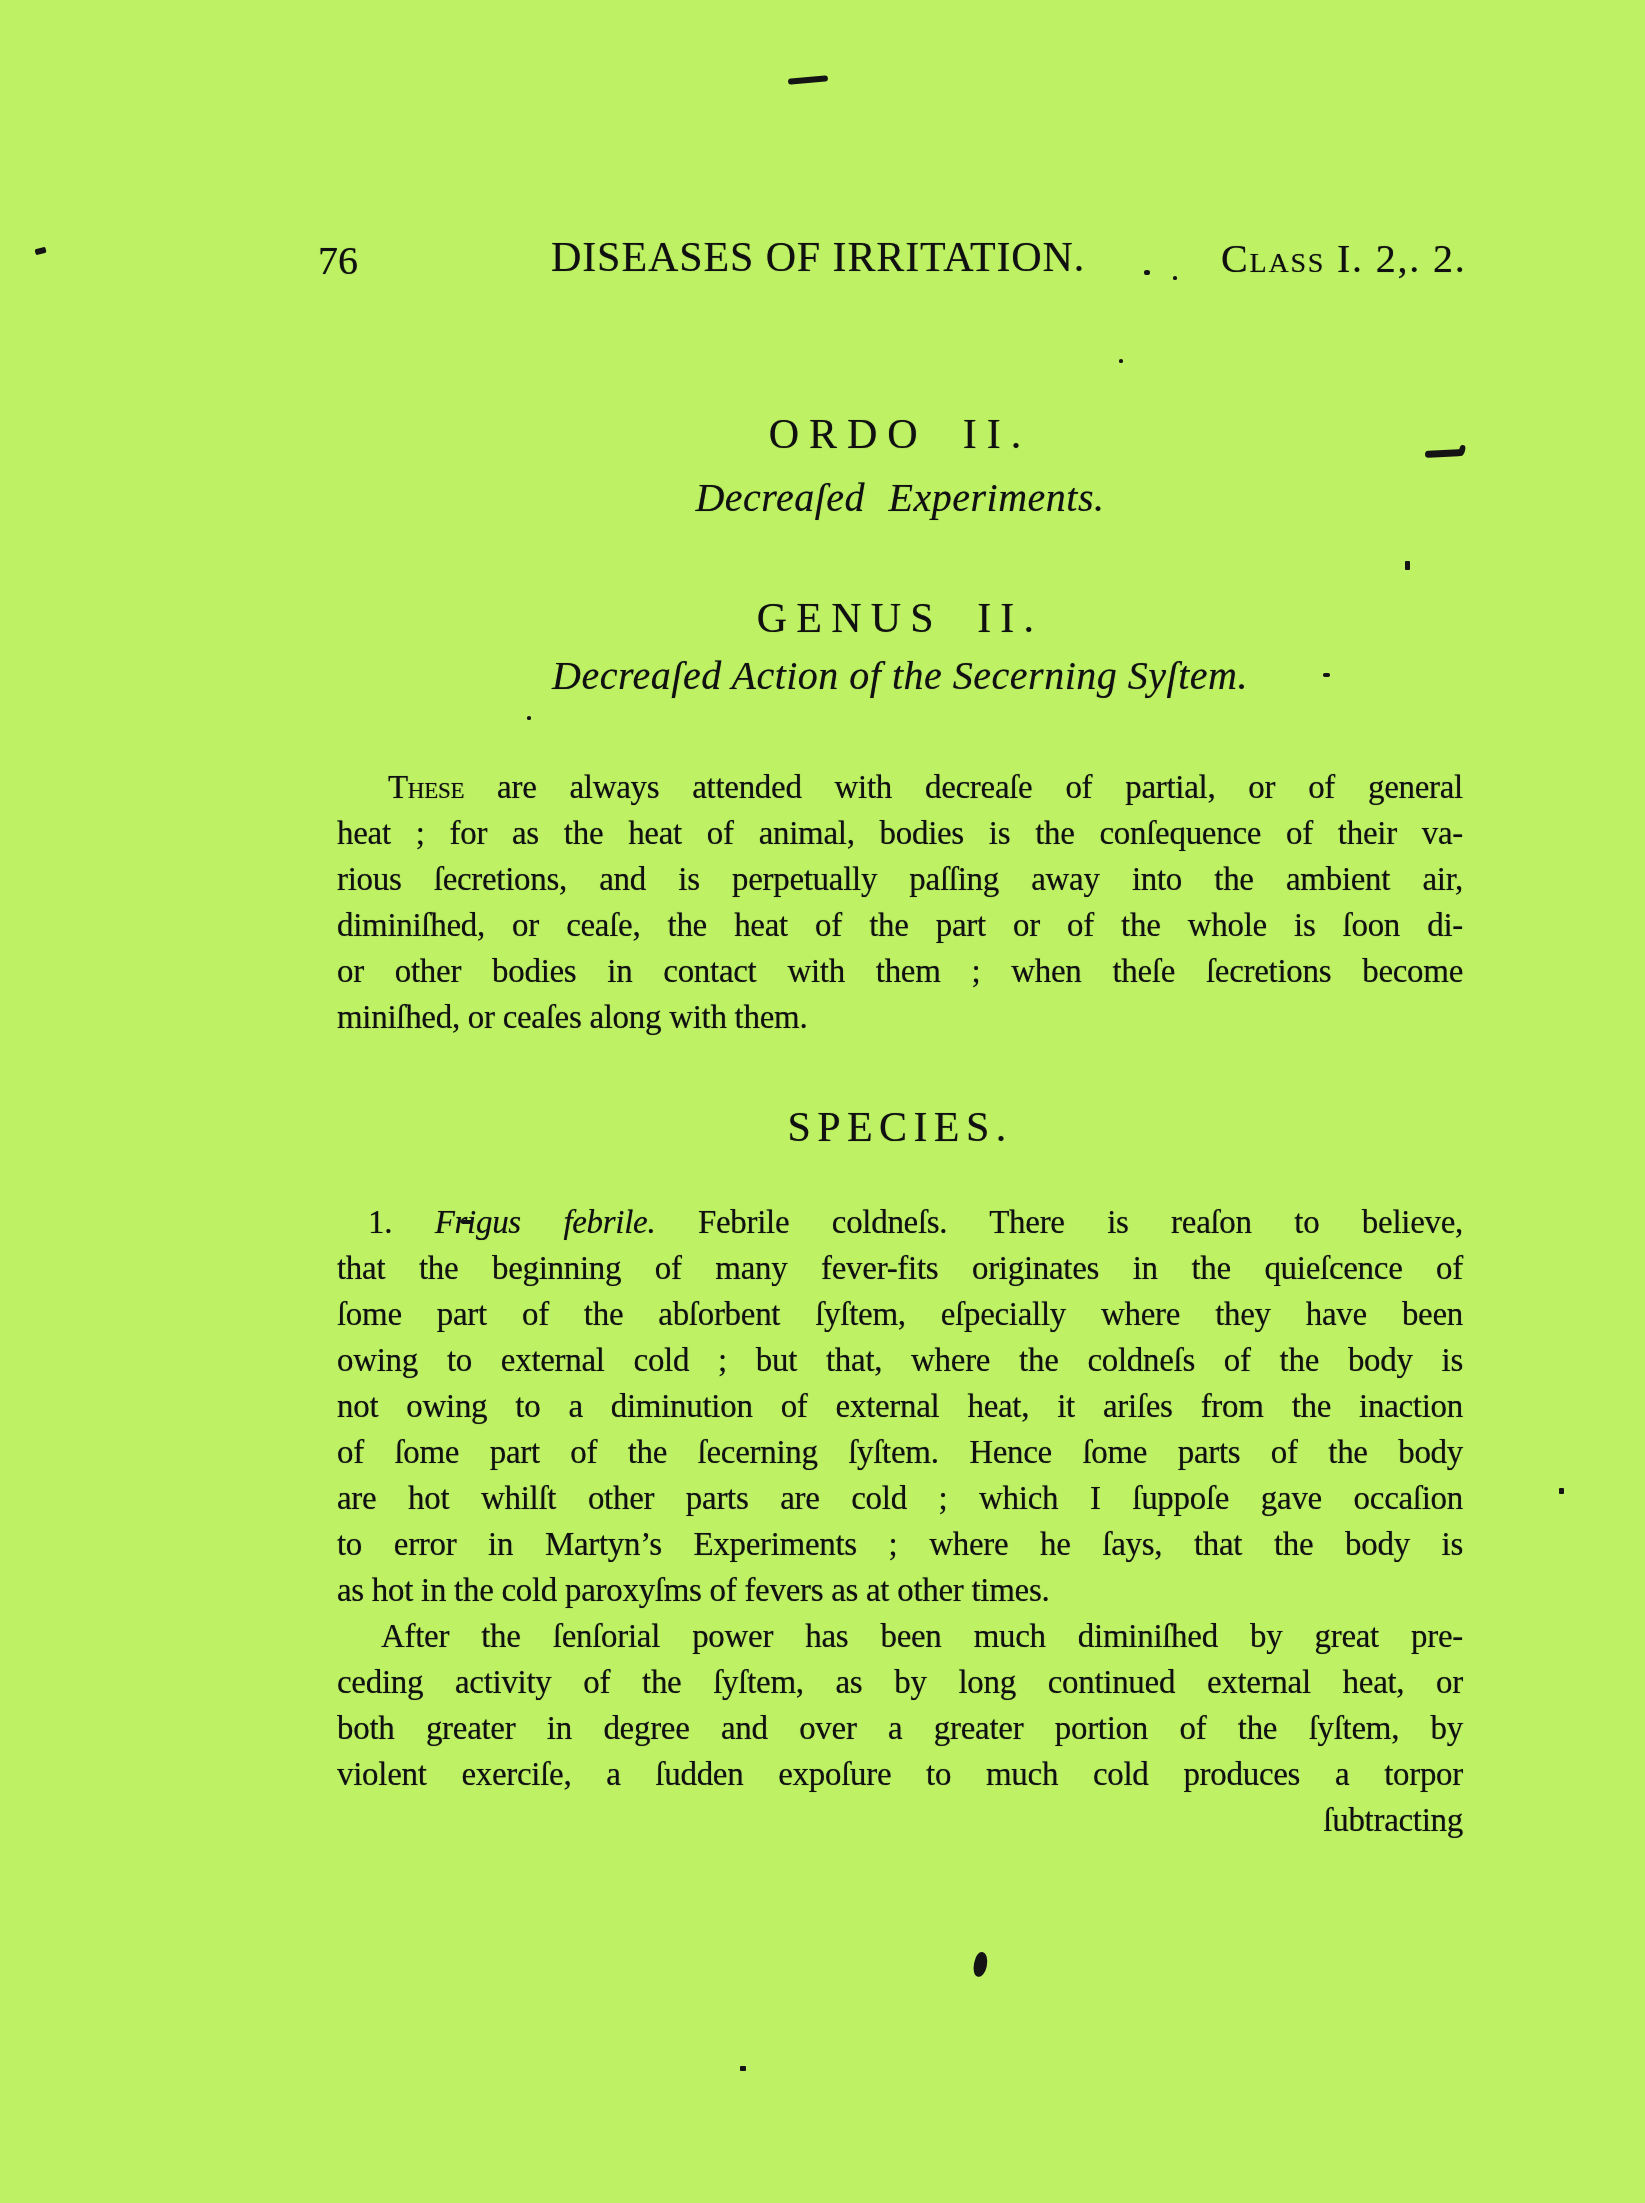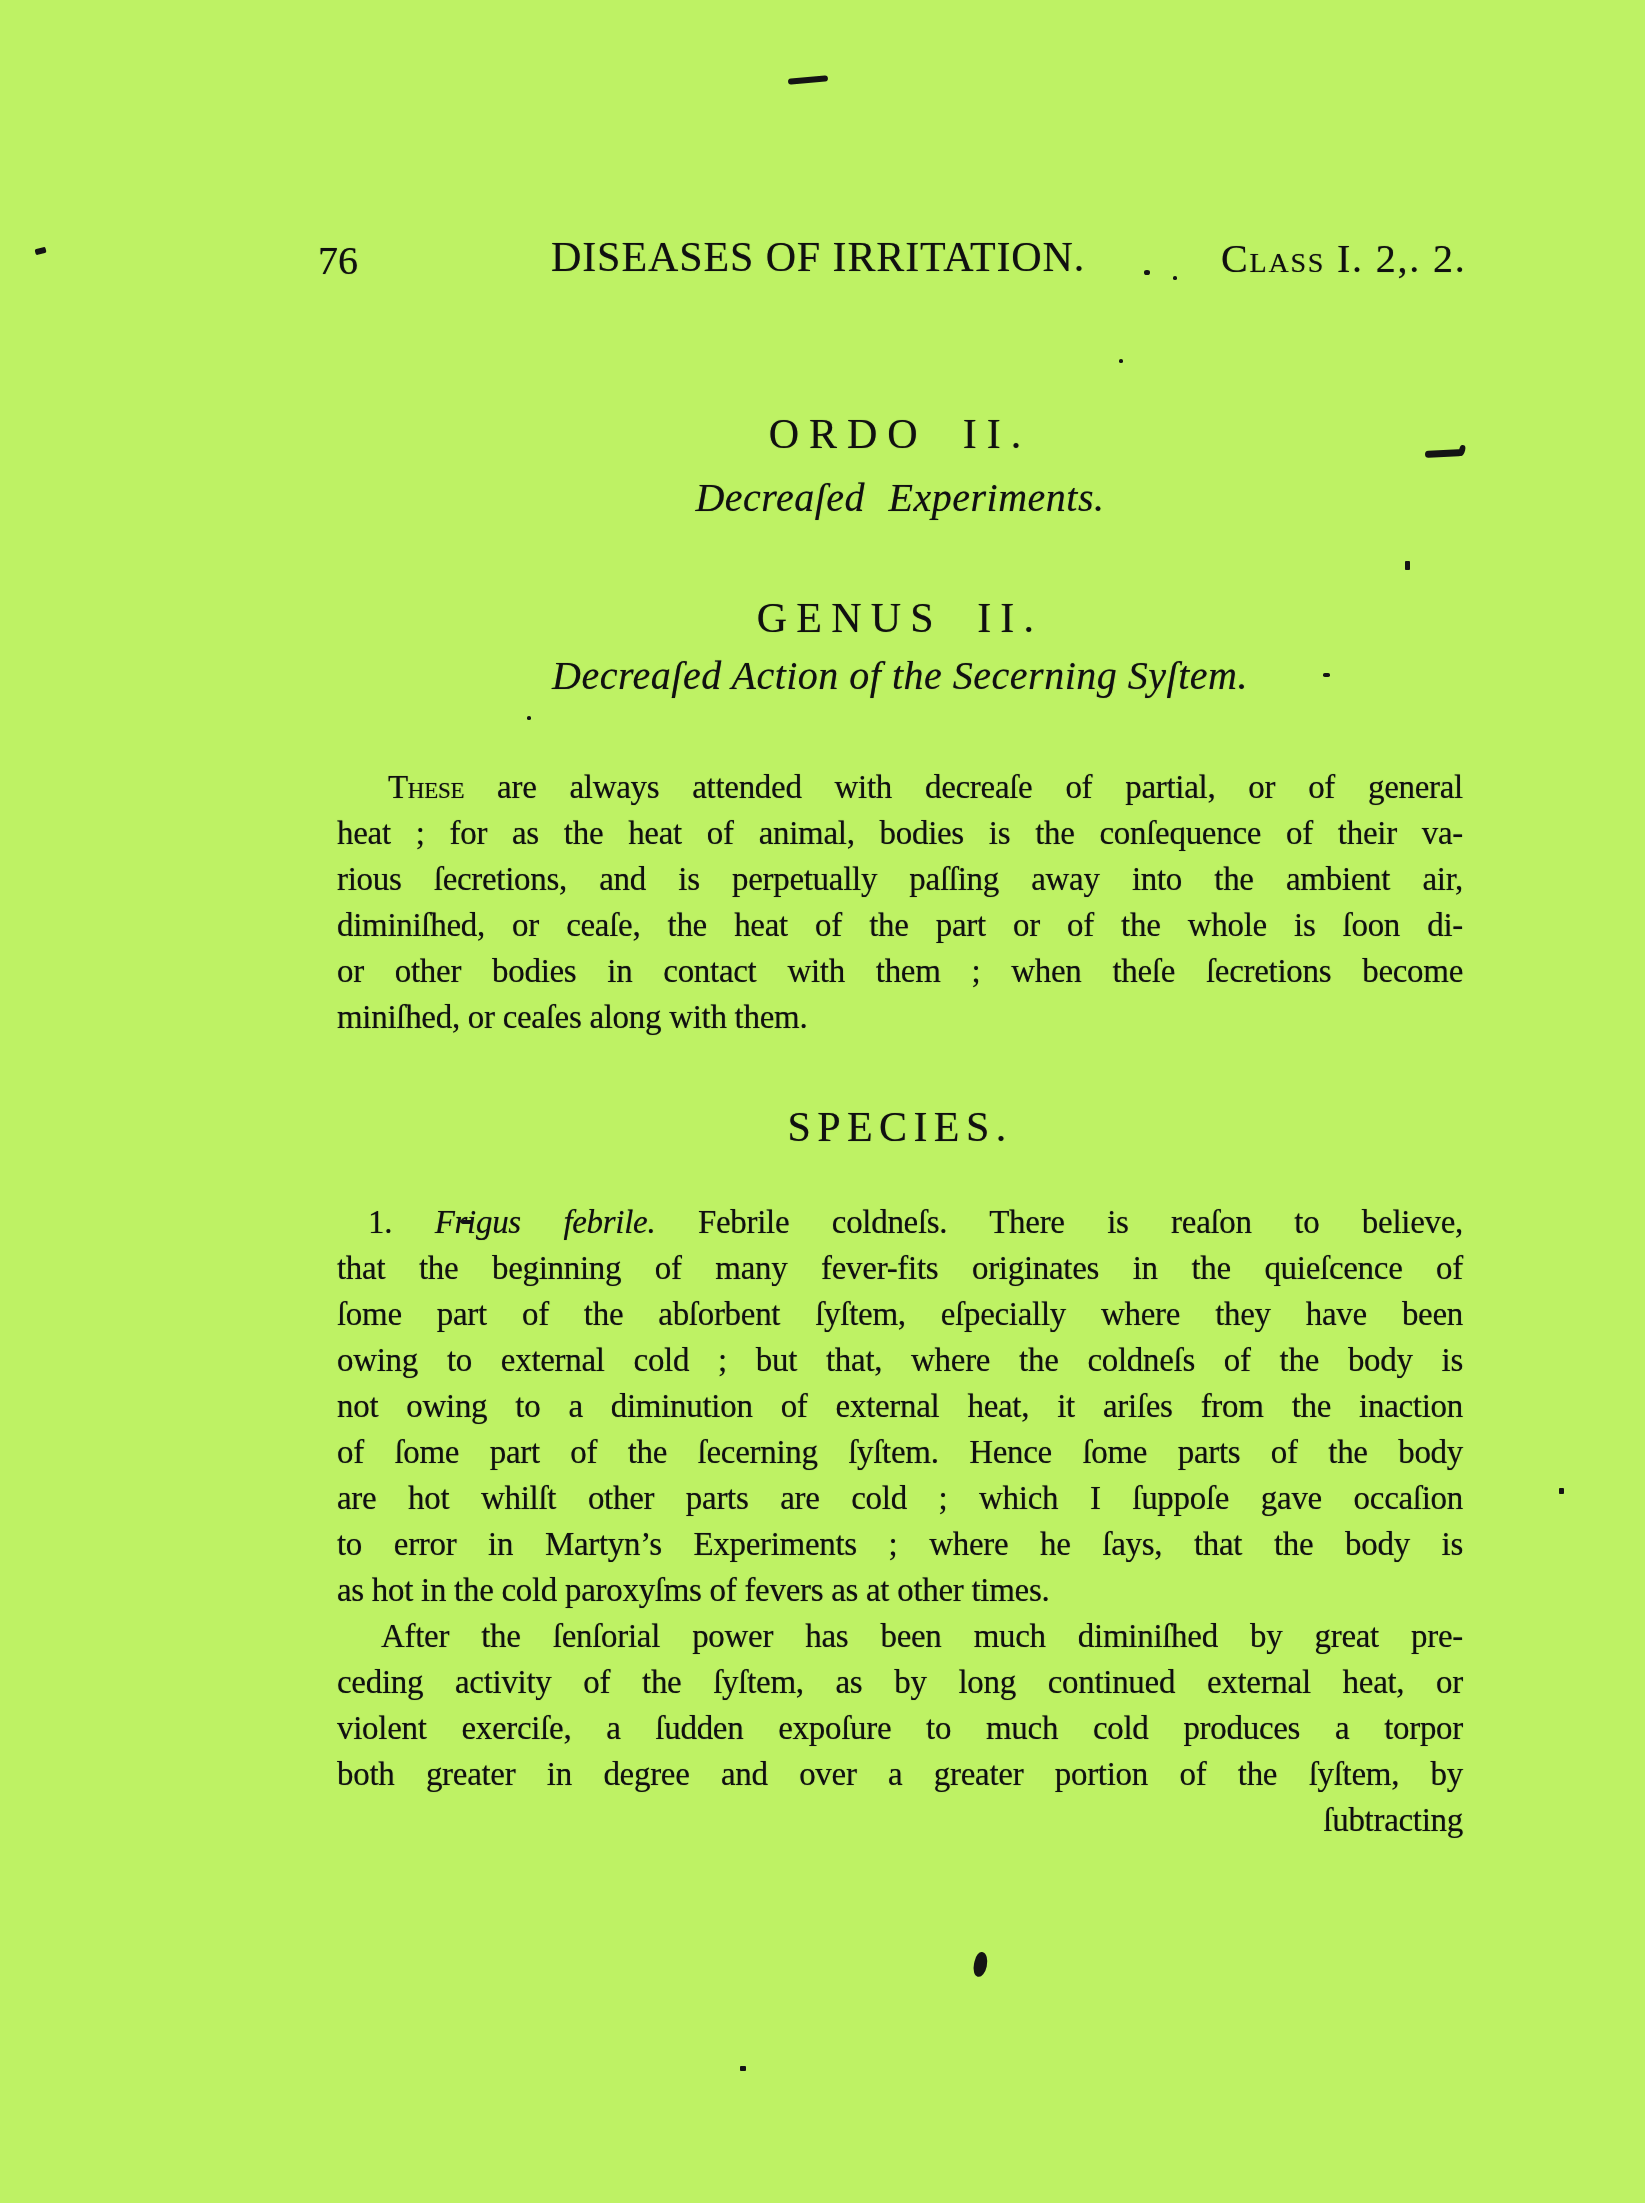--- a/index.html
+++ b/index.html
@@ -72,22 +72,22 @@
       <div class="line j">that the beginning of many fever-fits originates in the quieſcence of</div>
       <div class="line j">ſome part of the abſorbent ſyſtem, eſpecially where they have been</div>
       <div class="line j">owing to external cold ;  but that, where the coldneſs of the body is</div>
       <div class="line j">not owing to a diminution of external heat, it ariſes from the inaction</div>
       <div class="line j">of ſome part of the ſecerning ſyſtem.   Hence ſome parts of the body</div>
       <div class="line j">are hot whilſt other parts are cold ;  which I ſuppoſe gave occaſion</div>
       <div class="line j">to error in Martyn’s Experiments ;  where he ſays, that the body is</div>
       <div class="line left">as hot in the cold paroxyſms of fevers as at other times.</div>
       <div class="line j ind3">After the ſenſorial power has been much diminiſhed by great pre-</div>
       <div class="line j">ceding activity of the ſyſtem, as by long continued external heat, or</div>
+      <div class="line j">both greater in degree and over a greater portion of the ſyſtem, by</div>
       <div class="line j">violent exerciſe, a ſudden expoſure to much cold produces a torpor</div>
-      <div class="line j">both greater in degree and over a greater portion of the ſyſtem, by</div>
       <div class="line catch">ſubtracting</div>
     </div>
 
   </div>
 
   <div class="speck" style="left:788px;top:77px;width:40px;height:6.4px;border-radius:3.7px;transform:rotate(-5deg);"></div>
   <div class="speck" style="left:35px;top:248px;width:11px;height:5.5px;border-radius:1.8px;transform:rotate(-15deg);"></div>
   <div class="speck" style="left:1144px;top:270px;width:5.5px;height:4.6px;border-radius:50%;"></div>
   <div class="speck" style="left:1173px;top:276px;width:3.7px;height:3.7px;border-radius:50%;"></div>
   <div class="speck" style="left:1119px;top:359px;width:3.7px;height:3.7px;border-radius:50%;"></div>

